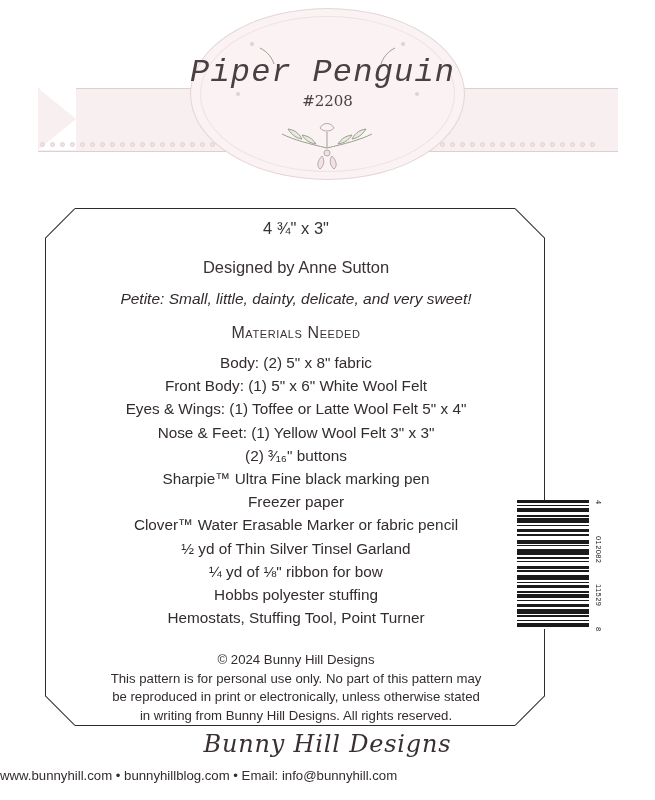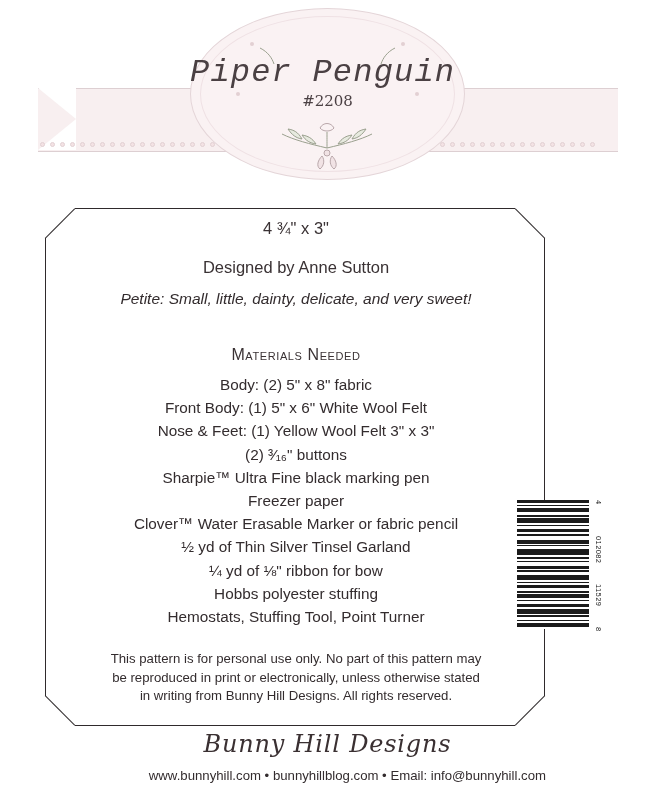--- a/index.html
+++ b/index.html
@@ -171,21 +171,21 @@
     margin-top: 20px;
     font-size: 16.5px;
   }
   .tagline {
     margin-top: 13px;
     font-size: 15.5px;
     font-style: italic;
     color: #332c2e;
   }
   .materials-head {
-    margin-top: 38px;
+    margin-top: 16px;
     font-size: 16px;
     font-variant: small-caps;
     letter-spacing: 0.6px;
   }
   .mat-list {
     margin-top: 9px;
   }
   .mat-list div {
     font-size: 15.3px;
     line-height: 23.2px;
@@ -247,21 +247,21 @@
     font-style: italic;
     font-size: 24px;
     letter-spacing: 0.8px;
     color: #3a3032;
   }
   .footer-web {
     position: absolute;
     left: 0;
     top: 768px;
     width: 546px;
-    text-align: right;
+    text-align: left;
     font-size: 13.2px;
     color: #332c2e;
   }
 </style>
 </head>
 <body>
 
 <div class="banner-wrap">
   <div class="banner-ribbon"></div>
   <div class="banner-tail-left"></div>
@@ -362,32 +362,34 @@
   <div class="content">
     <div class="size-line">4 ¾" x 3"</div>
     <div class="designer">Designed by Anne Sutton</div>
     <div class="tagline">Petite:  Small, little, dainty, delicate, and very sweet!</div>
 
     <div class="materials-head">Materials Needed</div>
 
     <div class="mat-list">
       <div>Body:  (2) 5" x 8" fabric</div>
       <div>Front Body:  (1) 5" x 6" White Wool Felt</div>
+      <div>Eyes &amp; Wings: (1) Toffee or Latte Wool Felt 5" x 4"</div>
       <div>Nose &amp; Feet: (1) Yellow Wool Felt 3" x 3"</div>
       <div>(2) ³⁄₁₆" buttons</div>
       <div>Sharpie™ Ultra Fine black marking pen</div>
       <div>Freezer paper</div>
       <div>Clover™ Water Erasable Marker or fabric pencil</div>
       <div>½ yd of Thin Silver Tinsel Garland</div>
       <div>¼ yd of  ⅛" ribbon for bow</div>
       <div>Hobbs polyester stuffing</div>
       <div>Hemostats, Stuffing Tool, Point Turner</div>
     </div>
 
     <div class="copyright">
+      <div>© 2024 Bunny Hill Designs</div>
       <div>This pattern is for personal use only. No part of this pattern may</div>
       <div>be reproduced in print or electronically, unless otherwise stated</div>
       <div>in writing from Bunny Hill Designs. All rights reserved.</div>
     </div>
   </div>
 </div>
 
 <div class="barcode">
   <div class="bars">
     <i style="height:3px"></i>

